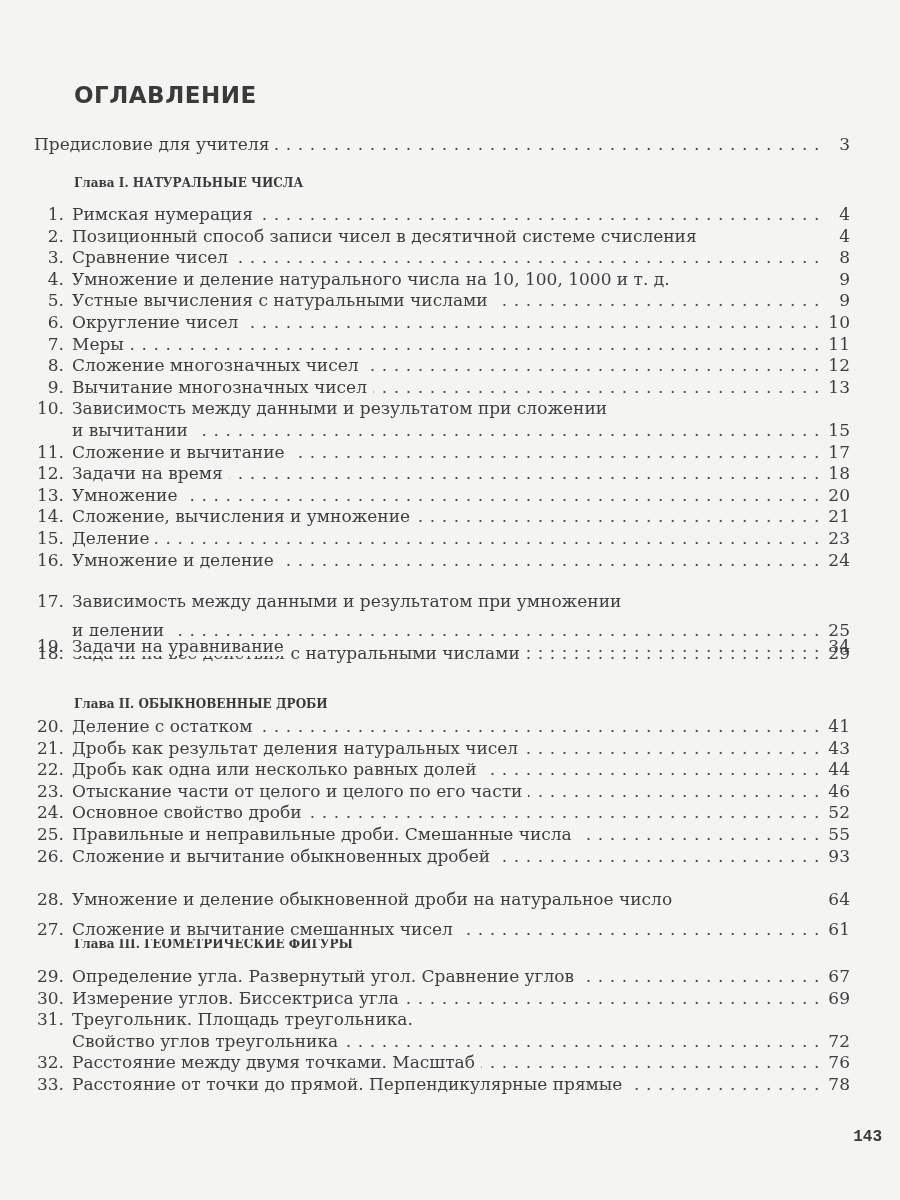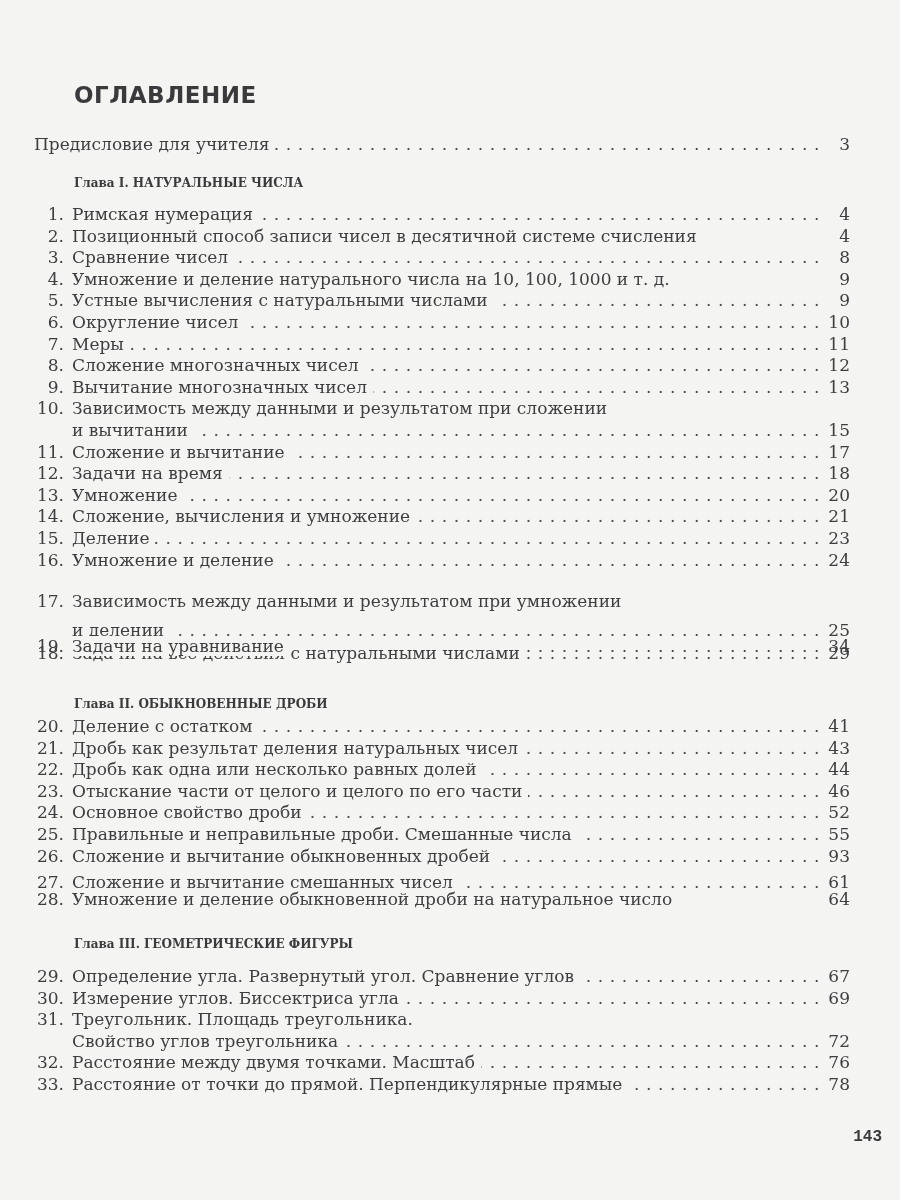--- a/index.html
+++ b/index.html
@@ -194,21 +194,21 @@
       <div class="row" style="top: 823px;">
         <span class="num">25.</span>
         <span class="text dots"><span class="t">Правильные и неправильные дроби. Смешанные числа</span></span>
         <span class="page-num">55</span>
       </div>
       <div class="row" style="top: 844.6px;">
         <span class="num">26.</span>
         <span class="text dots"><span class="t">Сложение и вычитание обыкновенных дробей</span></span>
         <span class="page-num">93</span>
       </div>
-      <div class="row" style="top: 871px;">
+      <div class="row" style="top: 918px;">
         <span class="num">27.</span>
         <span class="text dots"><span class="t">Сложение и вычитание смешанных чисел</span></span>
         <span class="page-num">61</span>
       </div>
       <div class="row" style="top: 887.8px;">
         <span class="num">28.</span>
         <span class="text"><span class="t">Умножение и деление обыкновенной дроби на натуральное число</span></span>
         <span class="page-num">64</span>
       </div>
       <div class="chapter" style="top: 933px;">Глава III. ГЕОМЕТРИЧЕСКИЕ ФИГУРЫ</div>

